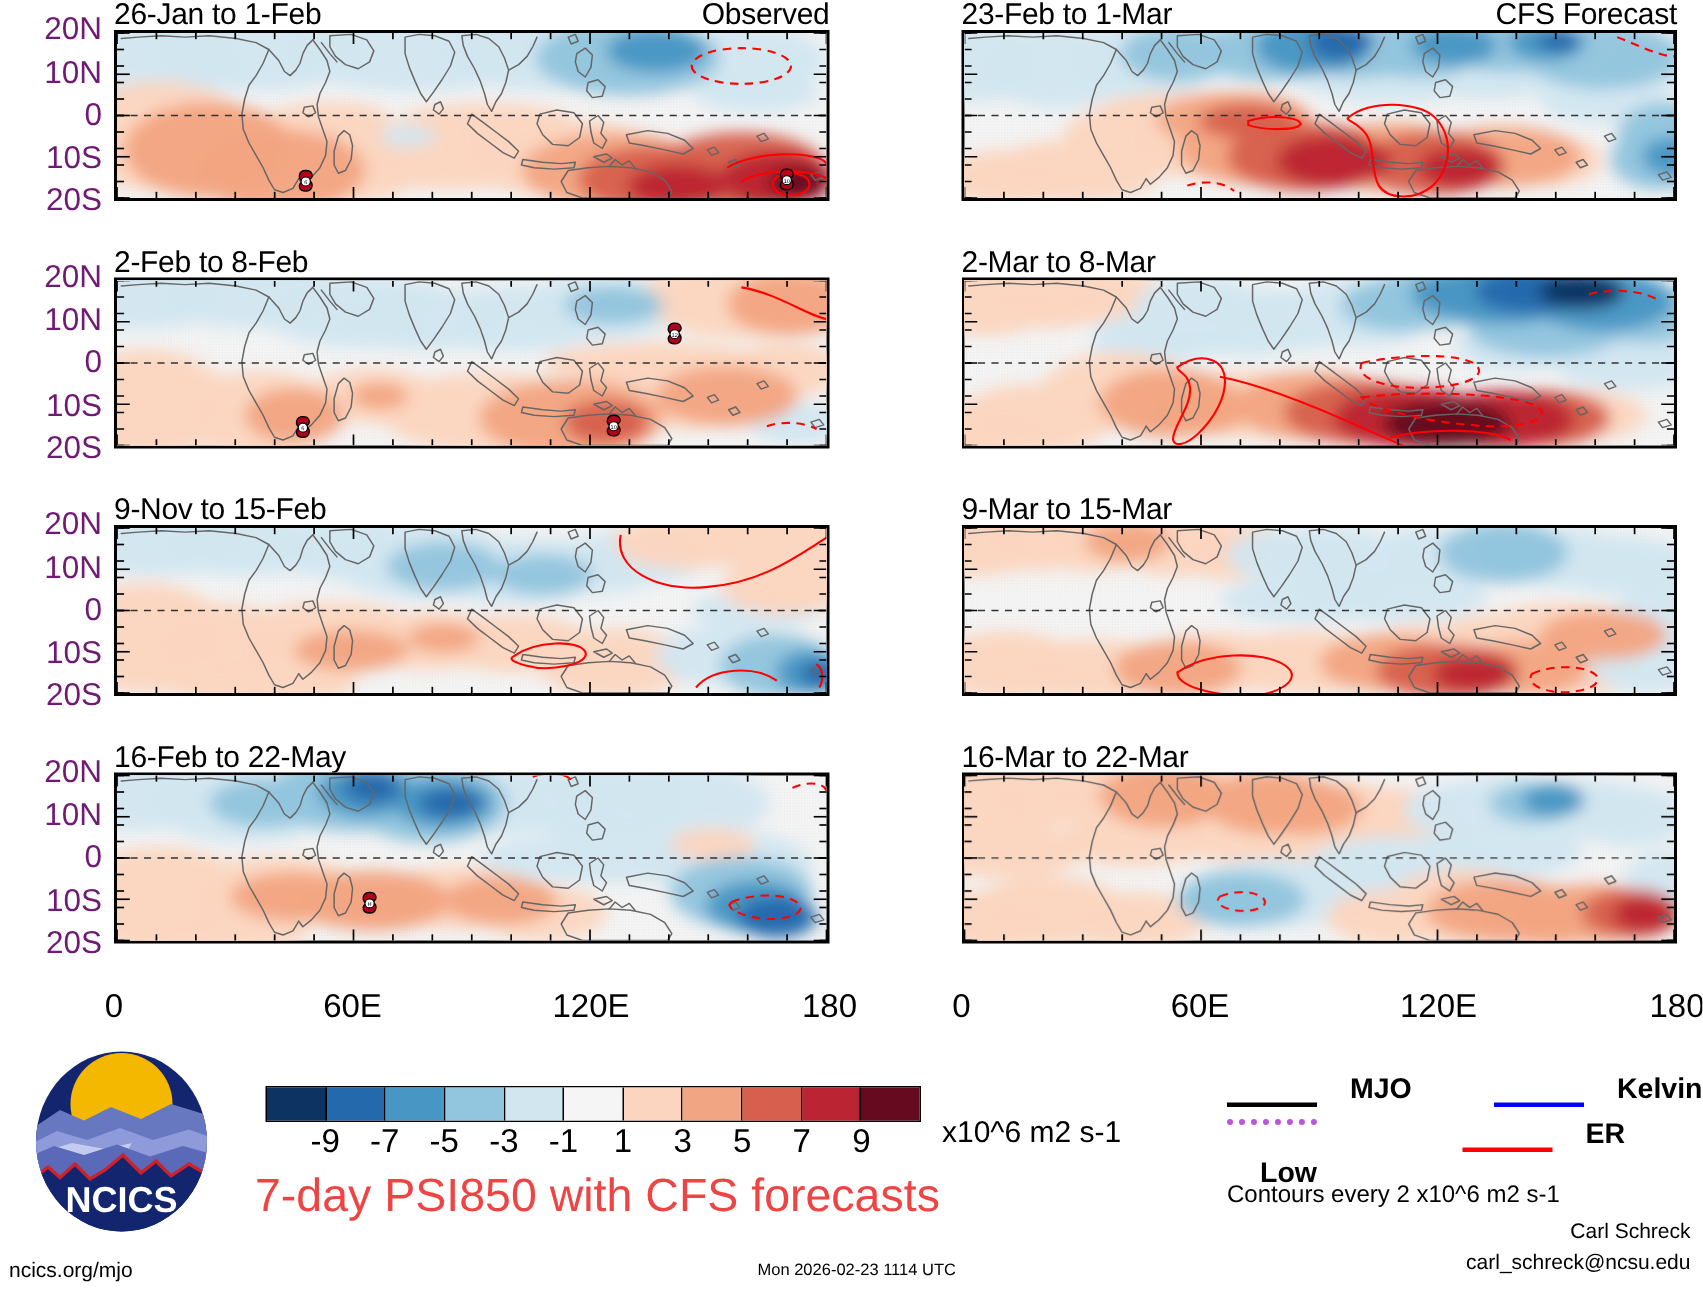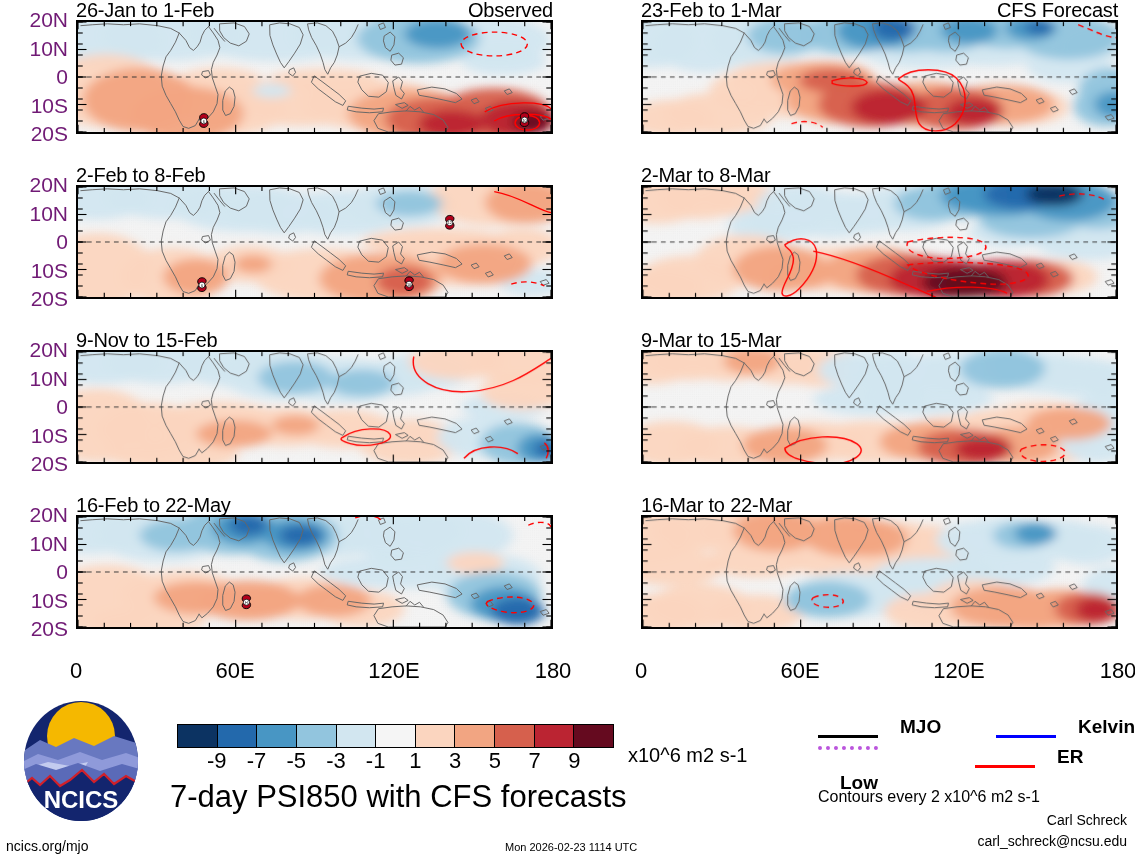--- a/index.html
+++ b/index.html
@@ -73,21 +73,21 @@
     position: absolute;
     font-size: 20px;
     color: #000;
     white-space: nowrap;
   }
 
   
   .main-title {
     position: absolute;
     font-size: 31px;
-    color: #000000;
+    color: #ef4444;
     white-space: nowrap;
   }
   .foot-left {
     position: absolute;
     font-size: 14px;
     color: #000;
     white-space: nowrap;
   }
   .foot-stamp {
     position: absolute;

